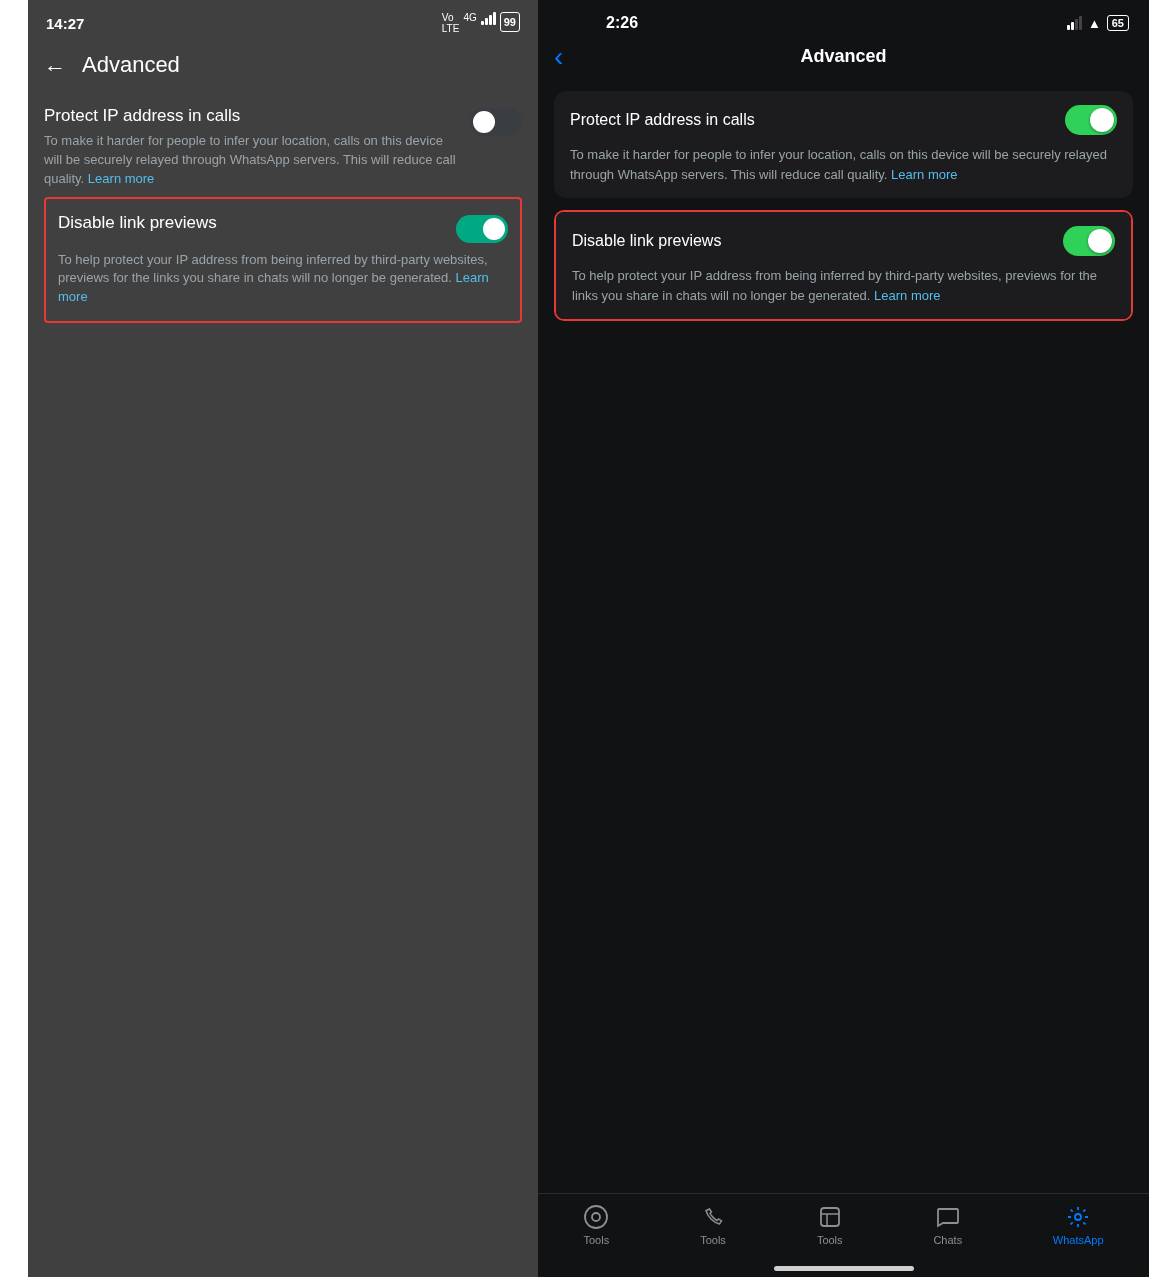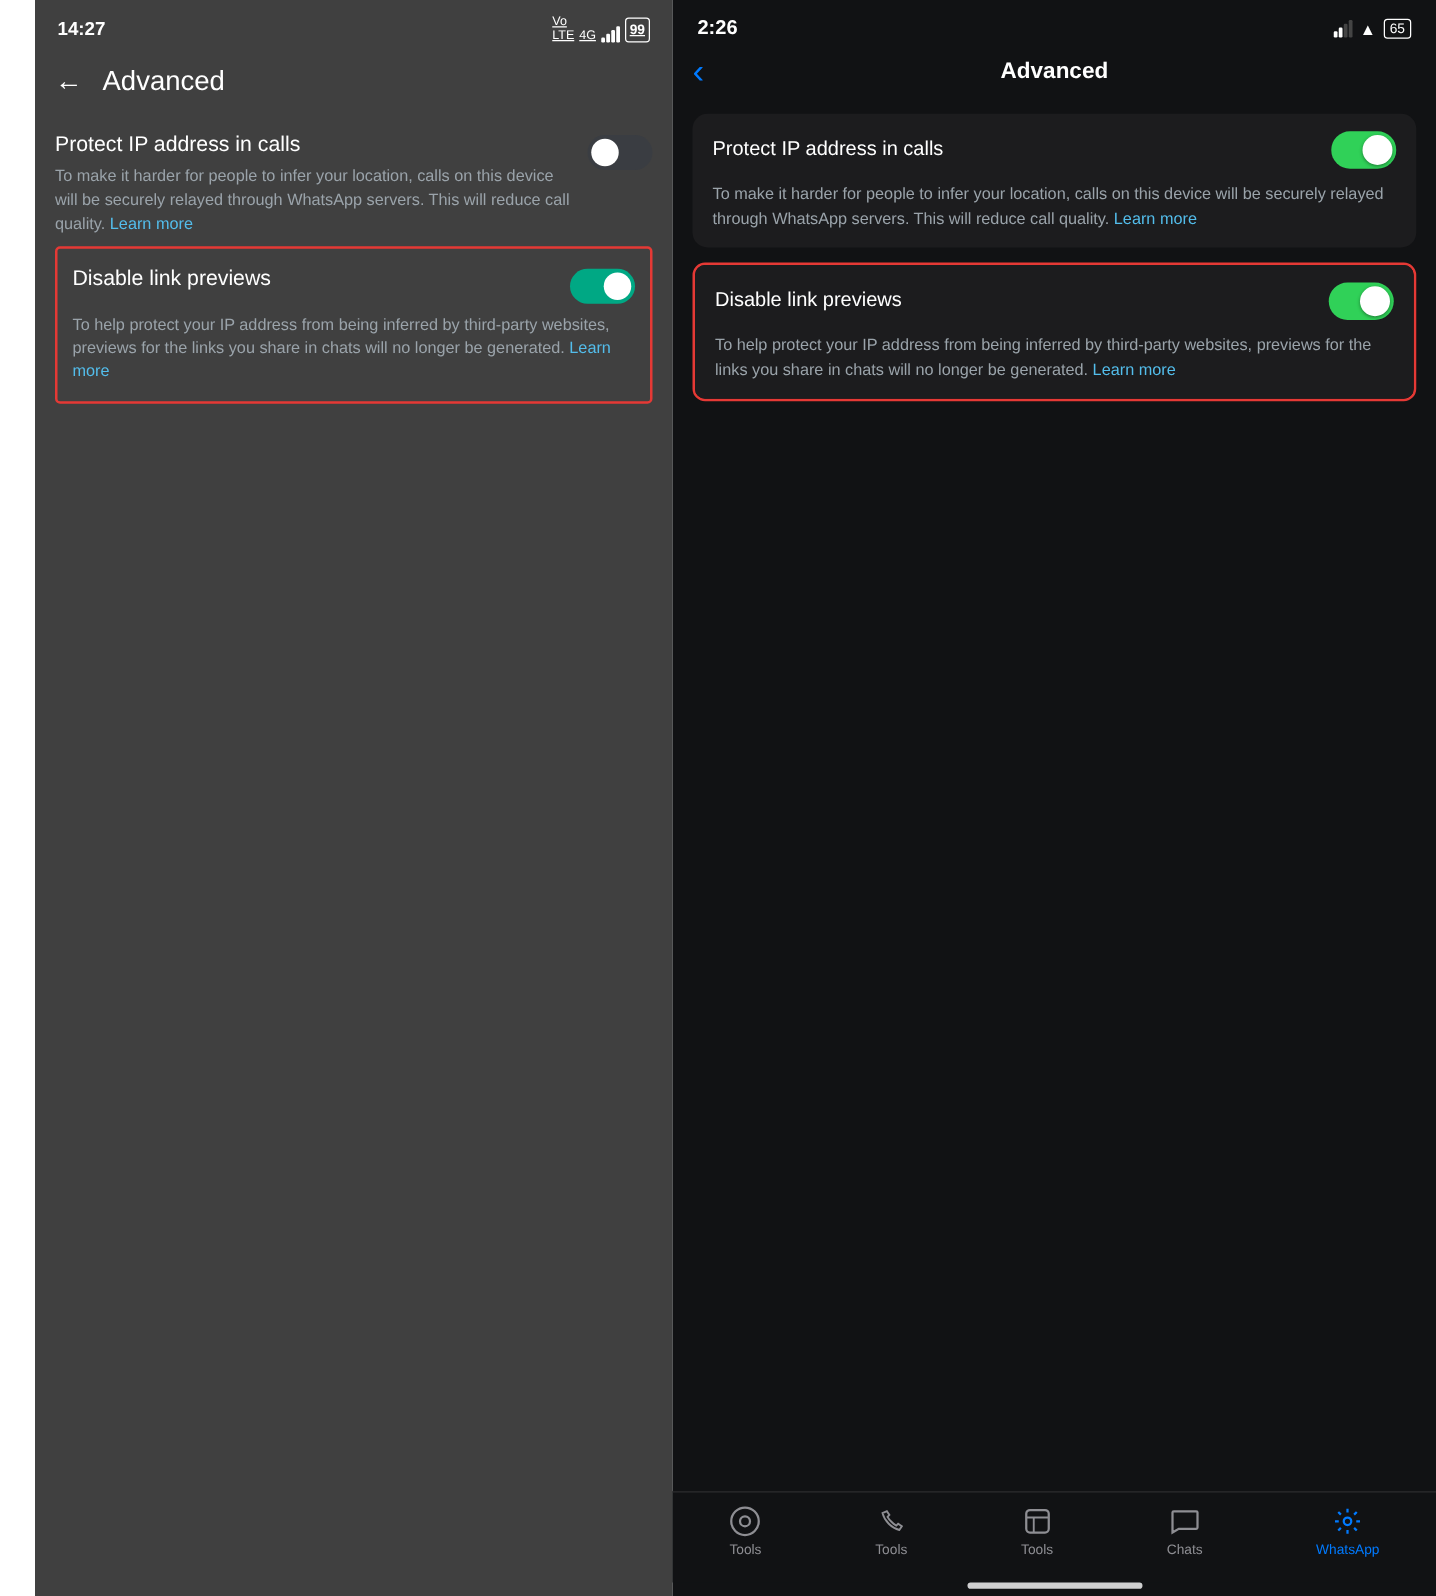--- a/index.html
+++ b/index.html
@@ -29,25 +29,24 @@
       align-items: center;
       padding: 12px 18px 8px;
     }
     .android-time {
       font-size: 15px;
       font-weight: 600;
       color: #fff;
     }
     .android-status-icons {
       display: flex;
-      align-items: flex-end;
+      align-items: flex-start;
       gap: 4px;
       font-size: 11px;
       color: #fff;
-      text-decoration: underline;
     }
     .battery-box {
       border: 1.5px solid #fff;
       border-radius: 3px;
       padding: 3px 3px;
       font-size: 11px;
       font-weight: 700;
       position: relative;
     }
 
@@ -144,34 +143,35 @@
     .ios-status-bar {
       display: flex;
       justify-content: space-between;
       align-items: center;
       padding: 14px 20px 6px;
     }
     .ios-time {
       font-size: 16px;
       font-weight: 600;
       color: #fff;
+      margin-left: 48px;
     }
     .ios-status-icons {
       display: flex;
       align-items: center;
       gap: 6px;
       font-size: 13px;
       color: #fff;
     }
     .ios-battery {
       border: 1.5px solid #fff;
       border-radius: 3px;
       padding: 1px 4px;
       font-size: 11px;
-      font-weight: 400;
+      font-weight: 700;
     }
 
     .ios-header {
       display: flex;
       align-items: center;
       justify-content: center;
       padding: 8px 16px 14px;
       position: relative;
     }
     .ios-back-chevron {

